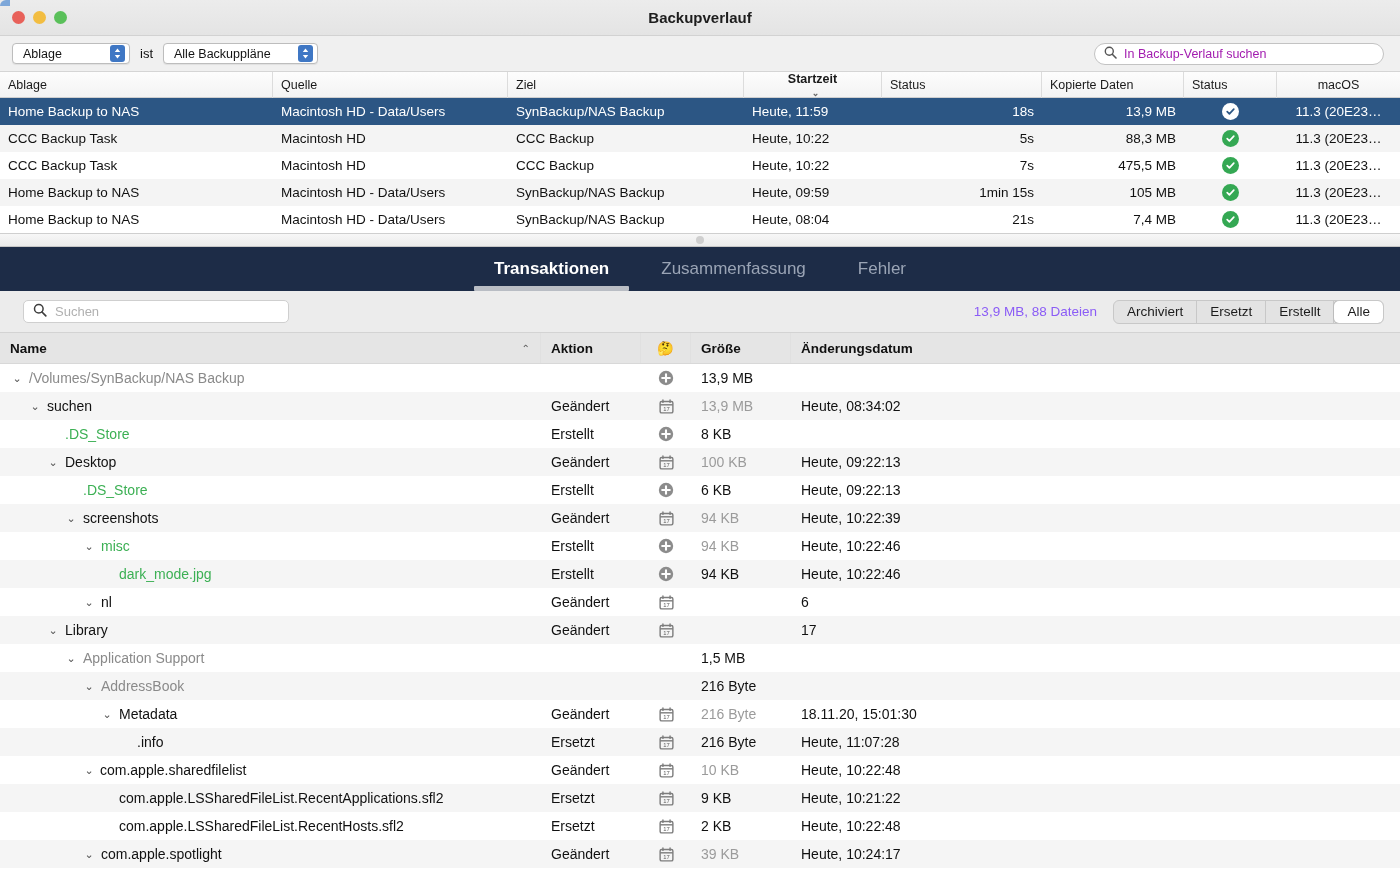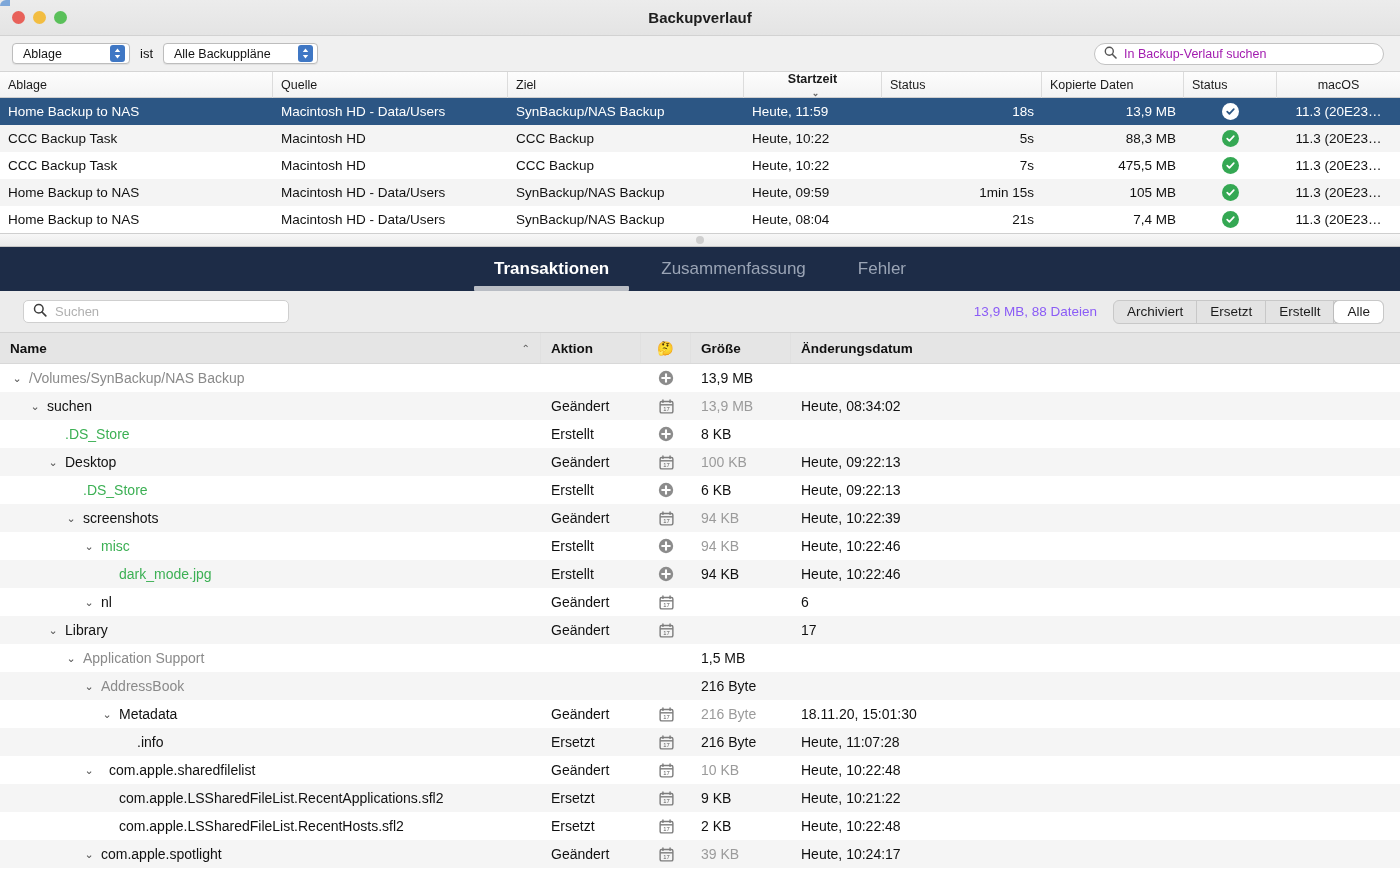--- a/index.html
+++ b/index.html
@@ -644,21 +644,21 @@
             </svg>
           </div>
           <div class="fc" style="width: 100px;">
             <span class="sz">216 Byte</span>
           </div>
           <div class="fc" style="flex: 1 1 0%; text-align: center;">Heute, 11:07:28</div>
         </div>
         <div class="frow even">
           <div class="fc name" style="width: 541px; padding-left: 82px;">
             <span class="chev">⌄</span>
-            <span class="nm dark" style="margin-left: 13px;">com.apple.sharedfilelist</span>
+            <span class="nm dark" style="margin-left: 4px;">com.apple.sharedfilelist</span>
           </div>
           <div class="fc" style="width: 100px;">Geändert</div>
           <div class="fc" style="width: 50px; justify-content: center;">
             <svg class="icon-cal" viewBox="0 0 16 16">
               <rect x="1.2" y="2.6" width="13.6" height="12.2" rx="1.6" fill="none" stroke="#7d7d7d" stroke-width="1.5"></rect>
               <path d="M1.2 6.2 H14.8" stroke="#7d7d7d" stroke-width="1.5"></path>
               <path d="M4.2 1 V3.6 M11.8 1 V3.6" stroke="#7d7d7d" stroke-width="1.5" stroke-linecap="round"></path>
               <text x="8" y="13.2" font-size="6.2" fill="#5d5d5d" text-anchor="middle" font-family="Liberation Sans, sans-serif">17</text>
             </svg>
           </div>

